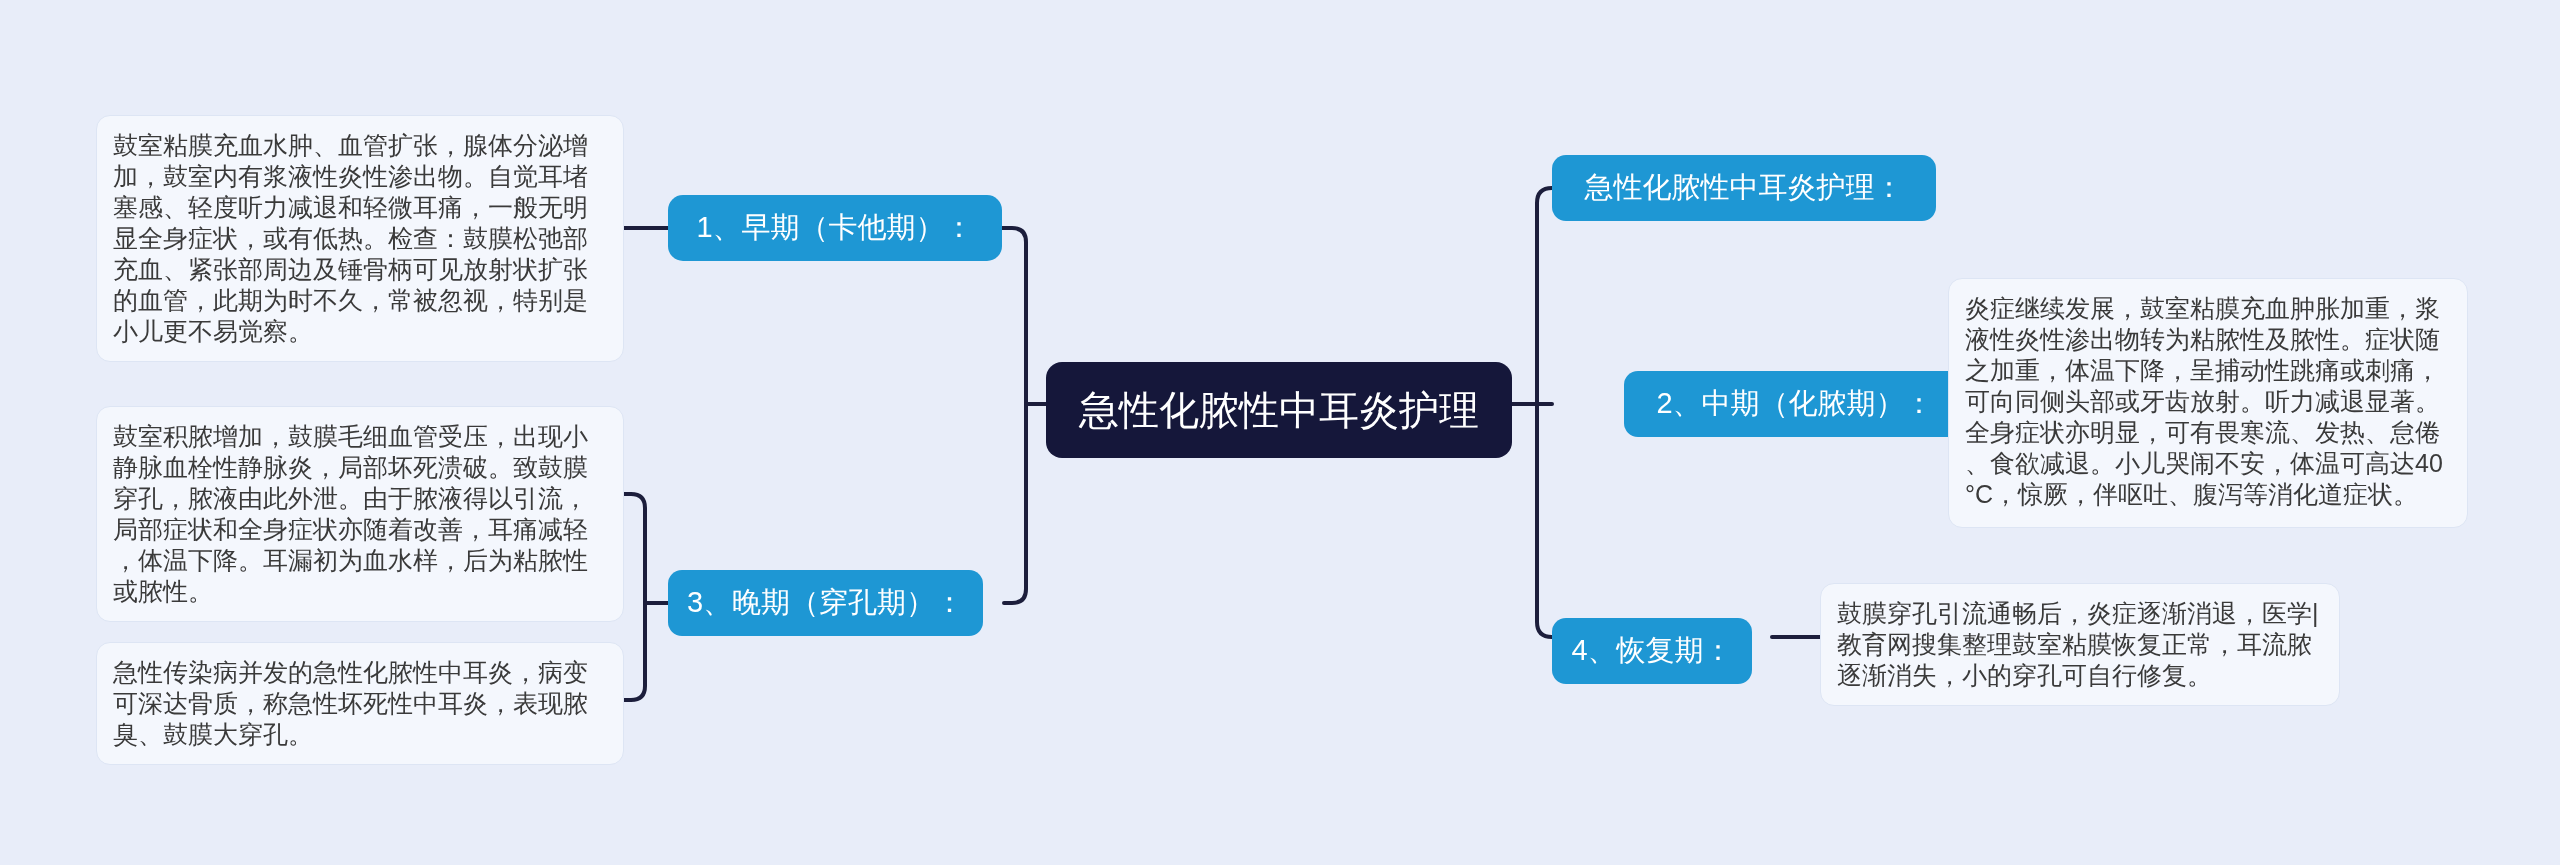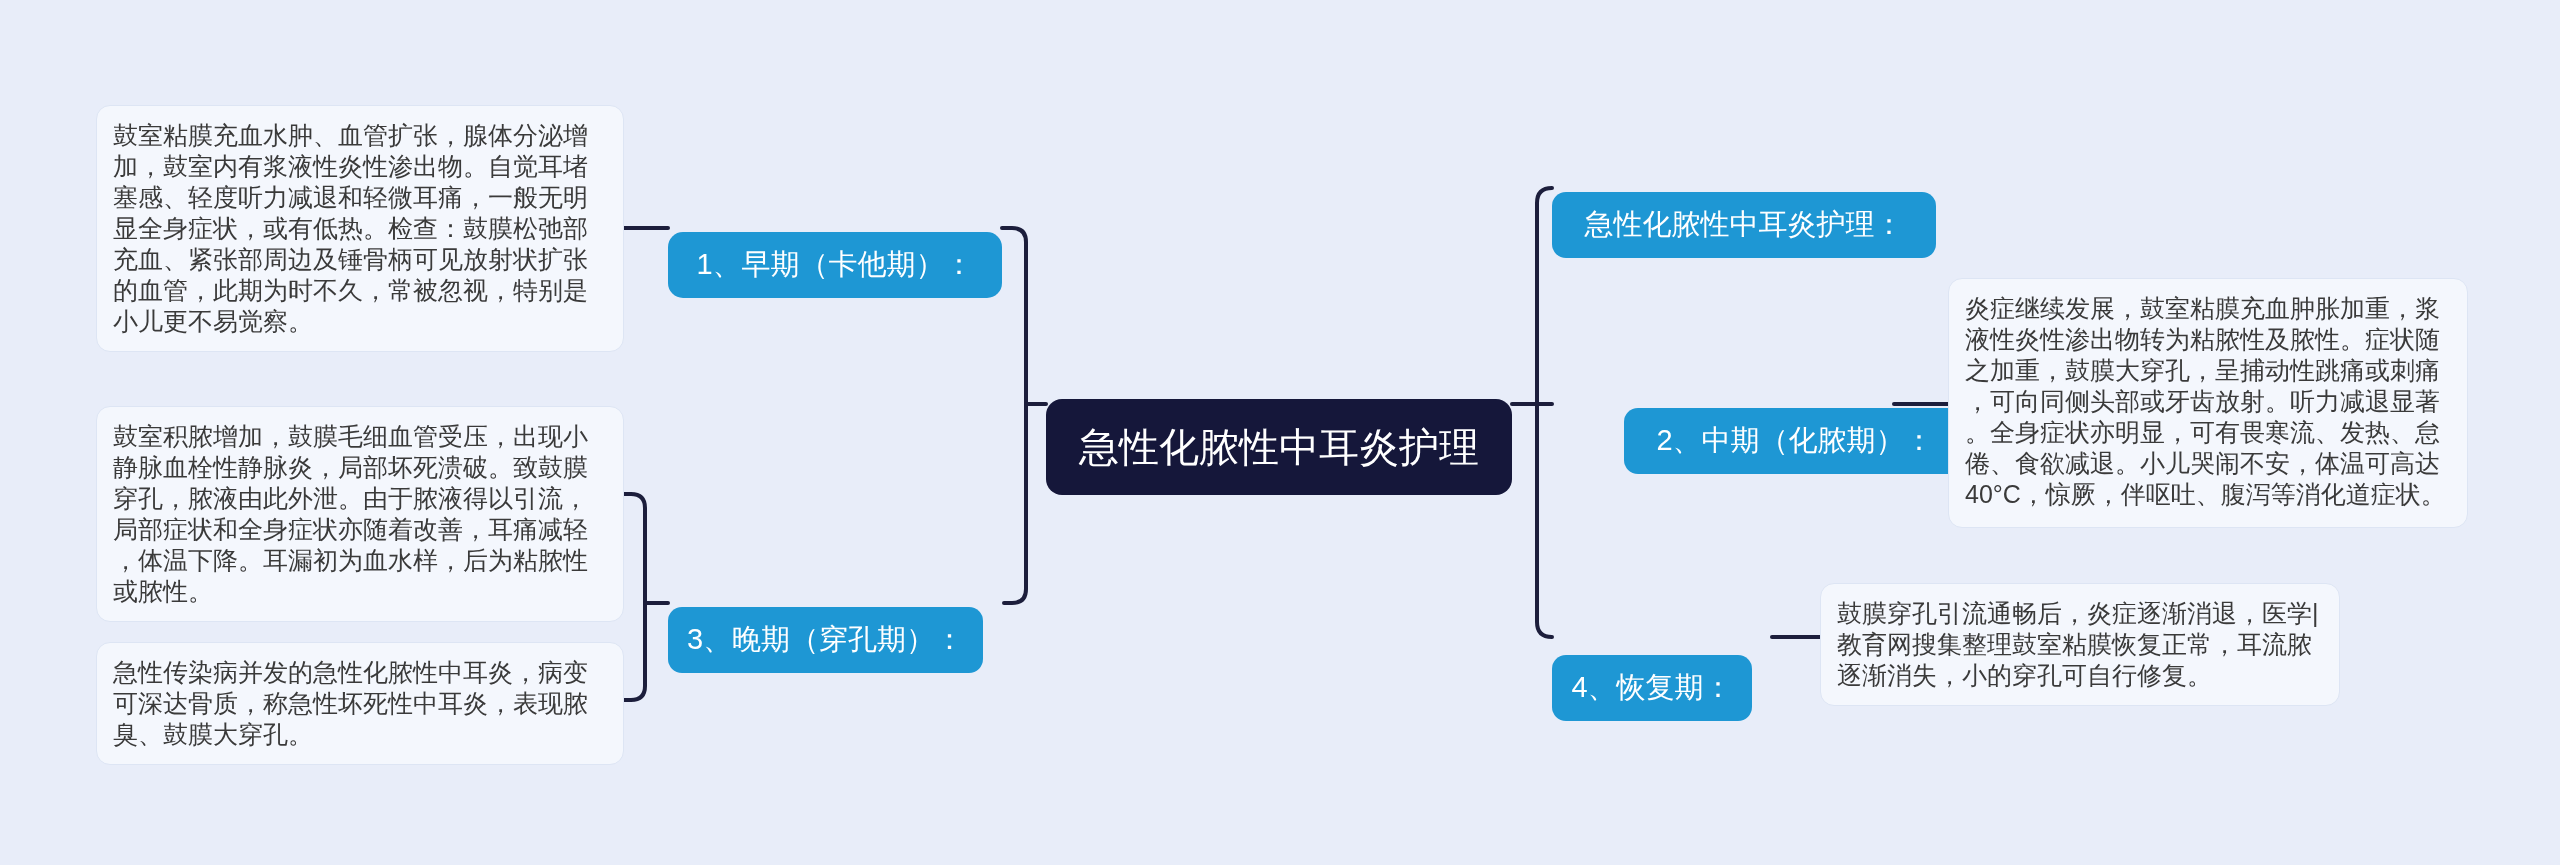--- a/index.html
+++ b/index.html
@@ -46,21 +46,20 @@
   }
   .node{
     position:absolute;
     display:flex;align-items:center;justify-content:center;
     background:var(--accent);
     color:#ffffff;
     border-radius:14px;
     font-size:29px;
     line-height:1.15;
     white-space:nowrap;
-    margin-top:37px;
   }
   .node.center{
     background:var(--center-bg);
     border-radius:16px;
     font-size:40px;
   }
 </style>
 </head>
 <body>
 
@@ -76,35 +75,35 @@
     <path d="M 624 494 H 631 Q 645 494 645 508 V 686 Q 645 700 631 700 H 624"></path>
     <path d="M 645 603 H 668"></path>
 
     <path d="M 1512 404 H 1537"></path>
     <path d="M 1552 188 Q 1537 188 1537 203 V 622 Q 1537 637 1552 637"></path>
     <path d="M 1537 404 H 1552"></path>
     <path d="M 1894 404 H 1948"></path>
     <path d="M 1772 637 H 1820"></path>
   </svg>
 
-  <div class="note" style="left:96px;top:105px;width:528px;min-height:240px;">鼓室粘膜充血水肿、血管扩张，腺体分泌增加，鼓室内有浆液性炎性渗出物。自觉耳堵塞感、轻度听力减退和轻微耳痛，一般无明显全身症状，或有低热。检查：鼓膜松弛部充血、紧张部周边及锤骨柄可见放射状扩张的血管，此期为时不久，常被忽视，特别是小儿更不易觉察。</div>
+  <div class="note" style="left:96px;top:115px;width:528px;min-height:240px;">鼓室粘膜充血水肿、血管扩张，腺体分泌增加，鼓室内有浆液性炎性渗出物。自觉耳堵塞感、轻度听力减退和轻微耳痛，一般无明显全身症状，或有低热。检查：鼓膜松弛部充血、紧张部周边及锤骨柄可见放射状扩张的血管，此期为时不久，常被忽视，特别是小儿更不易觉察。</div>
 
   <div class="note" style="left:96px;top:642px;width:528px;min-height:112px;">急性传染病并发的急性化脓性中耳炎，病变可深达骨质，称急性坏死性中耳炎，表现脓臭、鼓膜大穿孔。</div>
 
   <div class="note" style="left:96px;top:406px;width:528px;min-height:175px;">鼓室积脓增加，鼓膜毛细血管受压，出现小静脉血栓性静脉炎，局部坏死溃破。致鼓膜穿孔，脓液由此外泄。由于脓液得以引流，局部症状和全身症状亦随着改善，耳痛减轻，体温下降。耳漏初为血水样，后为粘脓性或脓性。</div>
 
   <div class="node" style="left:668px;top:195px;width:334px;height:66px;border-radius:15px;">1、早期（卡他期）：</div>
 
   <div class="node" style="left:668px;top:570px;width:315px;height:66px;">3、晚期（穿孔期）：</div>
 
   <div class="node center" style="left:1046px;top:362px;width:466px;height:96px;">急性化脓性中耳炎护理</div>
 
   <div class="node" style="left:1552px;top:155px;width:384px;height:66px;">急性化脓性中耳炎护理：</div>
 
   <div class="node" style="left:1624px;top:371px;width:342px;height:66px;">2、中期（化脓期）：</div>
 
   <div class="node" style="left:1552px;top:618px;width:200px;height:66px;">4、恢复期：</div>
 
-  <div class="note" style="left:1948px;top:278px;width:520px;min-height:250px;">炎症继续发展，鼓室粘膜充血肿胀加重，浆液性炎性渗出物转为粘脓性及脓性。症状随之加重，鼓膜大穿孔，呈捕动性跳痛或刺痛，可向同侧头部或牙齿放射。听力减退显著。全身症状亦明显，可有畏寒流、发热、怠倦、食欲减退。小儿哭闹不安，体温可高达40°C，惊厥，伴呕吐、腹泻等消化道症状。</div>
+  <div class="note" style="left:1948px;top:278px;width:520px;min-height:250px;">炎症继续发展，鼓室粘膜充血肿胀加重，浆液性炎性渗出物转为粘脓性及脓性。症状随之加重，体温下降，呈捕动性跳痛或刺痛，可向同侧头部或牙齿放射。听力减退显著。全身症状亦明显，可有畏寒流、发热、怠倦、食欲减退。小儿哭闹不安，体温可高达40°C，惊厥，伴呕吐、腹泻等消化道症状。</div>
 
   <div class="note" style="left:1820px;top:583px;width:520px;min-height:105px;">鼓膜穿孔引流通畅后，炎症逐渐消退，医学|教育网搜集整理鼓室粘膜恢复正常，耳流脓逐渐消失，小的穿孔可自行修复。</div>
 
 </div>
 
 </body></html>

